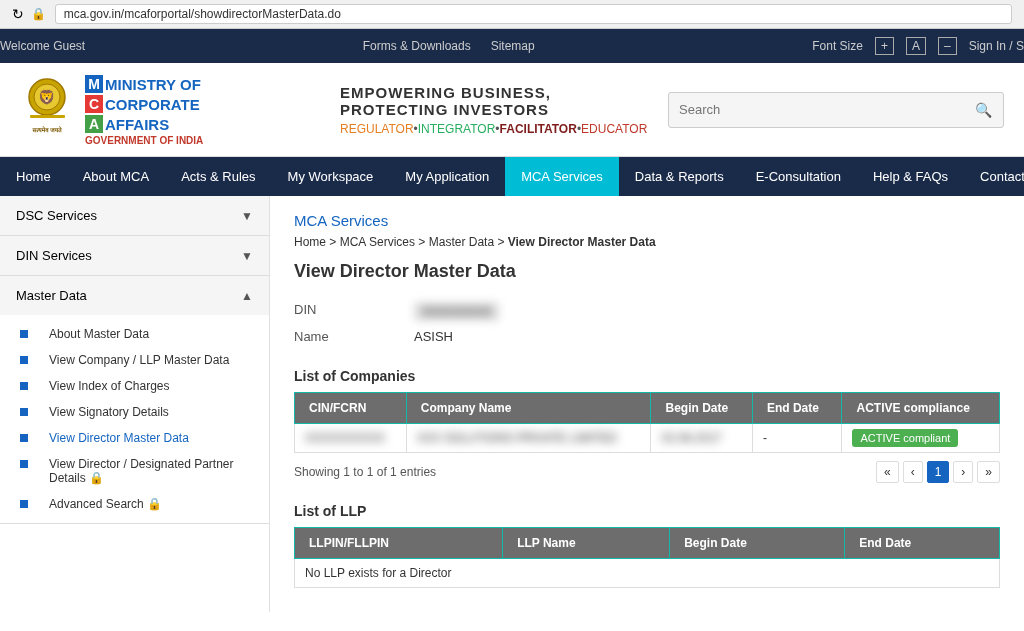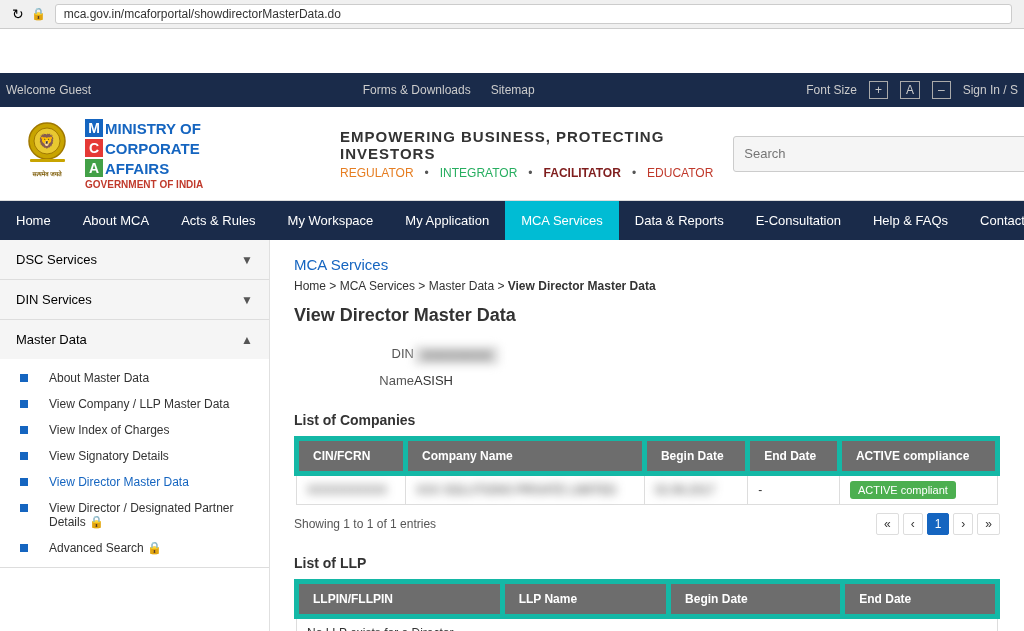--- a/index.html
+++ b/index.html
@@ -5,23 +5,22 @@
     * { margin: 0; padding: 0; box-sizing: border-box; }
     body { font-family: Arial, sans-serif; font-size: 13px; background: #fff; }
 
     
     .top-bar {
       background: #1a2b4a;
       color: #ccc;
       display: flex;
       align-items: center;
       justify-content: space-between;
-      padding: 8px 6px;
+      padding: 8px 0;
       font-size: 12px;
-      margin-top: 44px;
     }
     .top-bar-center { display: flex; gap: 20px; color: #ccc; }
     .top-bar-center span { cursor: pointer; }
     .top-bar-right { display: flex; align-items: center; gap: 12px; color: #ccc; }
 
     
     .header {
       display: flex;
       align-items: center;
       padding: 10px 20px;
@@ -35,21 +34,21 @@
       width: 18px; height: 18px;
       font-weight: bold; font-size: 14px; color: #fff;
     }
     .letter-m { background: #1565c0; }
     .letter-c { background: #e53935; }
     .letter-a { background: #43a047; }
     .govt-text { font-size: 10px; color: #c0392b; font-weight: bold; margin-top: 2px; }
 
     .tagline-area { flex: 1; padding: 0 20px; }
     .tagline-main { font-size: 15px; font-weight: bold; color: #333; letter-spacing: 1px; }
-    .tagline-sub { display: flex; gap: 11px; font-size: 12px; margin-top: 4px; }
+    .tagline-sub { display: flex; gap: 0; font-size: 12px; margin-top: 4px; }
     .tag-reg { color: #e67e22; }
     .tag-int { color: #27ae60; }
     .tag-fac { color: #7f1d1d; font-weight: bold; }
     .tag-edu { color: #c0392b; }
     .dot { color: #555; }
 
     .search-area { display: flex; align-items: center; }
     .search-box {
       display: flex; align-items: center;
       border: 1px solid #ccc; border-radius: 3px; background: #f5f5f5;
@@ -118,34 +117,34 @@
     .main-content { flex: 1; padding: 16px 24px; }
     .breadcrumb-section { margin-bottom: 12px; }
     .breadcrumb-title { color: #1565c0; font-size: 15px; margin-bottom: 6px; }
     .breadcrumb { font-size: 12px; color: #555; }
     .breadcrumb span { color: #333; }
     .breadcrumb .current { font-weight: bold; color: #333; }
 
     .page-title { font-size: 18px; font-weight: bold; color: #333; margin-bottom: 16px; }
 
     .detail-table { margin-bottom: 20px; }
-    .detail-row { display: flex; padding: 4px 0; text-align: right; }
+    .detail-row { display: flex; padding: 4px 0; }
     .detail-label { width: 120px; font-size: 13px; color: #555; }
     .detail-value { font-size: 13px; color: #333; font-weight: 500; }
     .blurred { filter: blur(4px); background: #ddd; border-radius: 3px; padding: 2px 8px; }
 
     .section-title { font-size: 14px; font-weight: bold; color: #333; margin-bottom: 8px; }
 
     .data-table { width: 100%; border-collapse: collapse; margin-bottom: 8px; font-size: 12px; }
     .data-table th {
       background: #6d6d6d;
       color: #fff;
       padding: 8px 14px;
       text-align: left;
-      border: 5px solid #14b8a6;
+      border: 1px solid #14b8a6;
     }
     .data-table td {
       padding: 7px 10px;
       border: 1px solid #ddd;
       background: #fff;
       color: #333;
     }
     .data-table tr:nth-child(even) td { background: #fafafa; }
     .blurred-cell { filter: blur(5px); }
     .badge-active {

